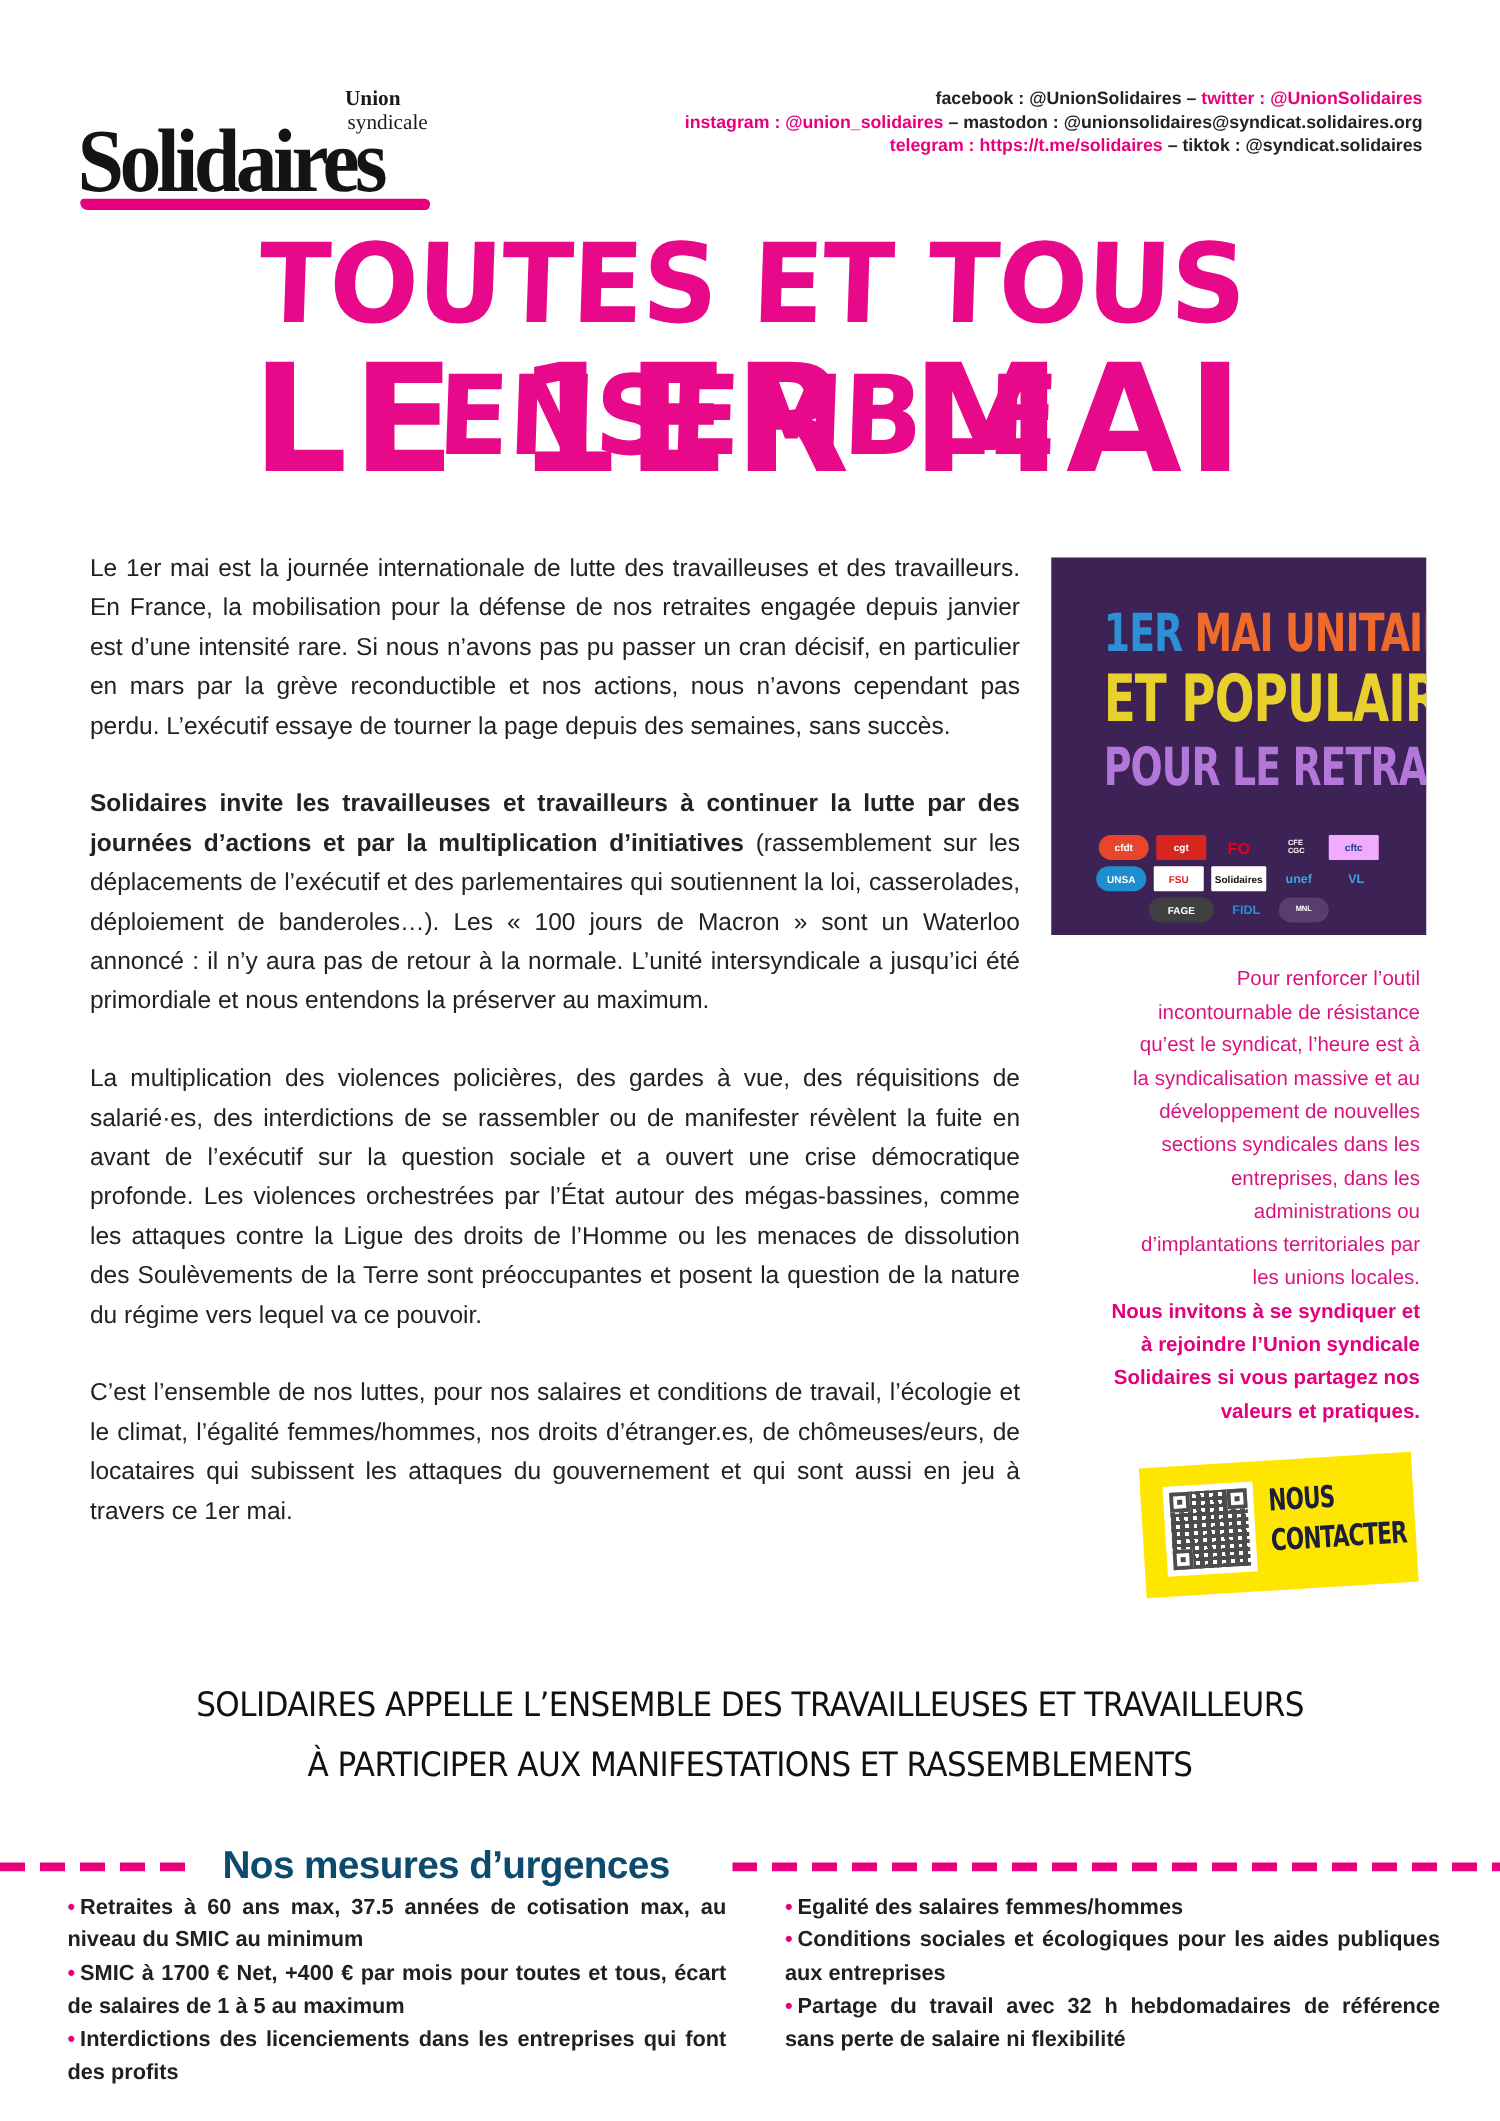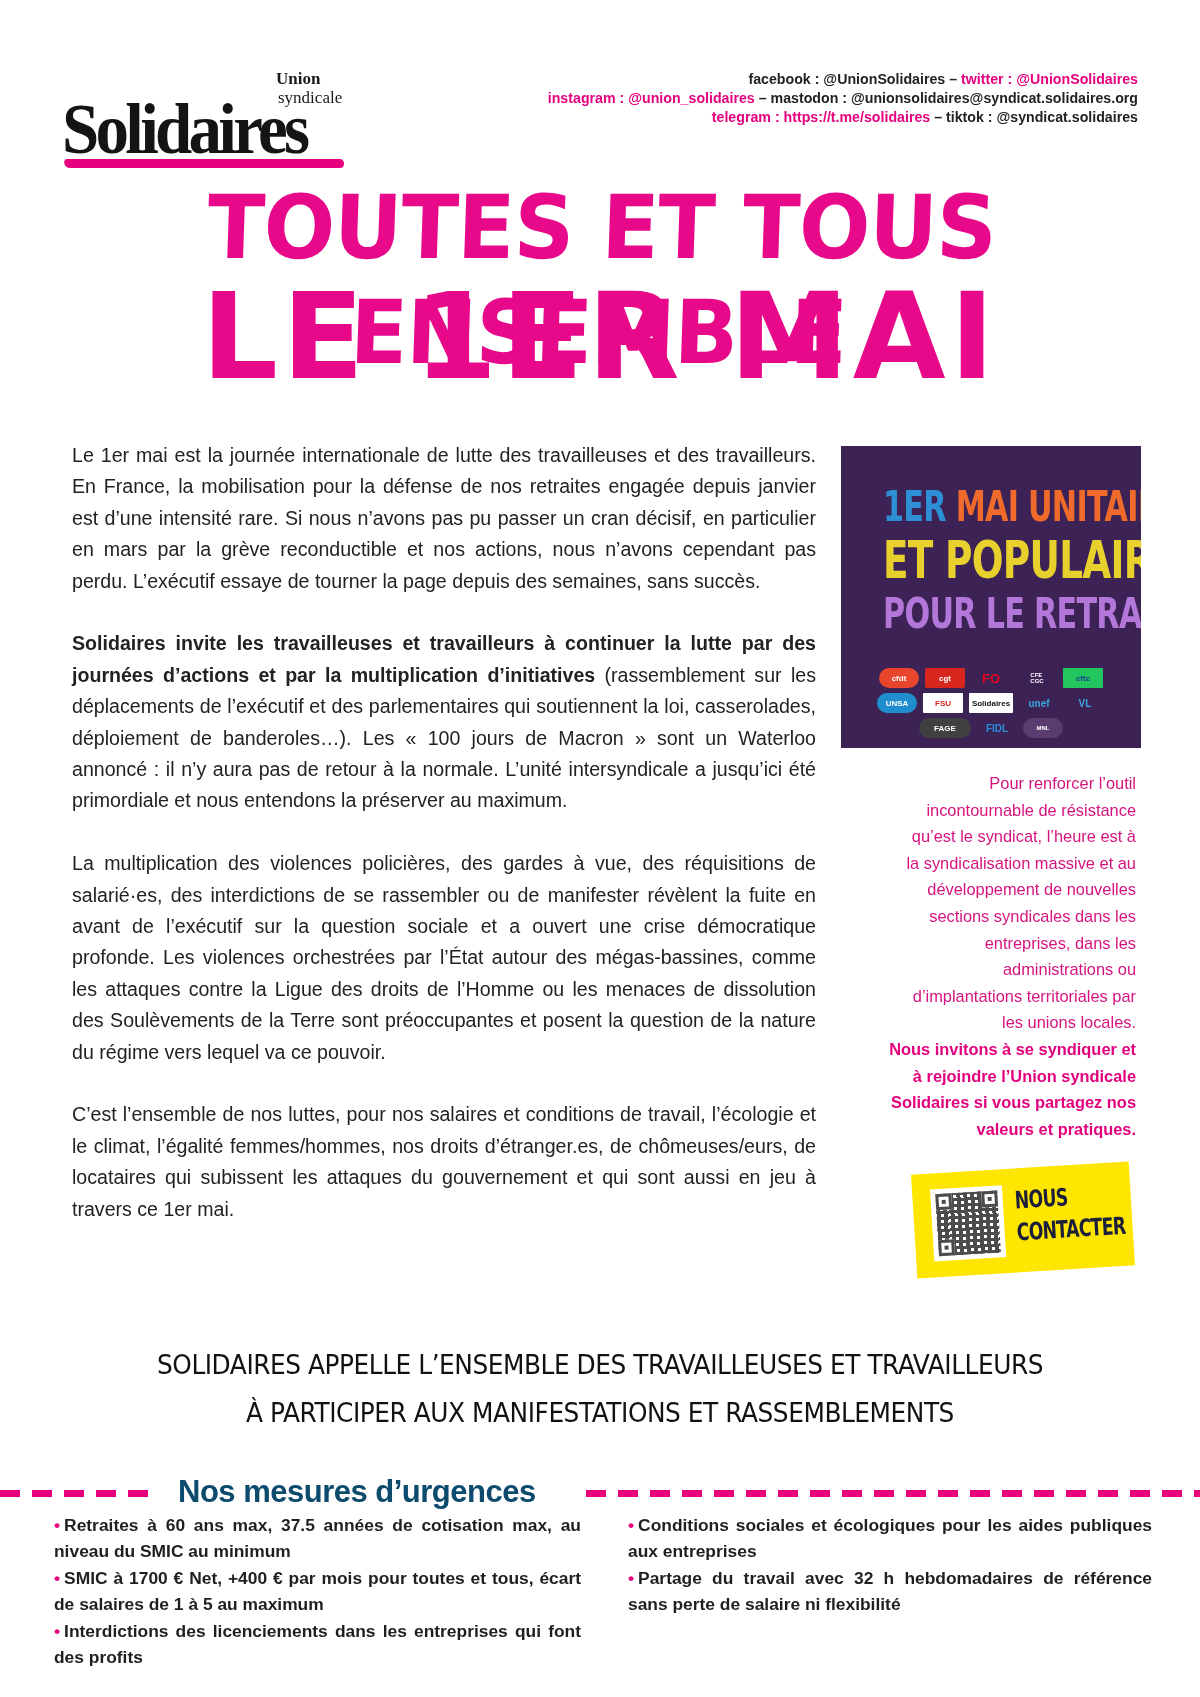--- a/index.html
+++ b/index.html
@@ -109,21 +109,21 @@
   <div class="poster-lines">
     <span class="pl pl1"><span class="c1">1ER</span> <span class="c2">MAI UNITAIRE</span></span>
     <span class="pl pl2"><span class="c4">ET POPULAIRE</span></span>
     <span class="pl pl3"><span class="c7">POUR LE RETRAIT</span></span>
   </div>
   <div class="logos">
     <span class="lg" style="background:#e8452c;width:30px">cfdt</span>
     <span class="lg" style="background:#d7261e;width:16px;border-radius:2px">cgt</span>
     <span class="lg" style="background:transparent;color:#e2001a;font-size:13px;width:22px">FO</span>
     <span class="lg" style="background:transparent;width:24px;font-size:6px">CFE CGC</span>
-    <span class="lg" style="background:#22c55e;color:#1d3f8f;width:22px;border-radius:1px">cftc</span>
+    <span class="lg" style="background:#f0abfc;color:#1d3f8f;width:22px;border-radius:1px">cftc</span>
     <span class="lg" style="background:#1f8ecf;width:22px">UNSA</span>
     <span class="lg" style="background:#fff;color:#d7261e;width:16px;border-radius:1px">FSU</span>
     <span class="lg" style="background:#fff;color:#111;width:44px;border-radius:1px">Solidaires</span>
     <span class="lg" style="background:transparent;color:#3aa5de;width:30px;font-size:10px">unef</span>
     <span class="lg" style="background:transparent;color:#3aa5de;width:20px;font-size:10px">VL</span>
     <span class="lg" style="background:#404040;width:52px">FAGE</span>
     <span class="lg" style="background:transparent;color:#2a8fd8;width:28px;font-size:10px">FIDL</span>
     <span class="lg" style="background:#5a3c70;width:16px;font-size:6px">MNL</span>
   </div>
 </div>
@@ -170,15 +170,16 @@
   <div class="dash dash-right"></div>
 </div>
 
 <div class="mcol mcol-left">
   <span class="mitem"><span class="bullet">•</span><span>Retraites à 60 ans max, 37.5 années de cotisation max, au niveau du SMIC au minimum</span></span>
   <span class="mitem"><span class="bullet">•</span><span>SMIC à 1700 € Net, +400 € par mois pour toutes et tous, écart de salaires de 1 à 5 au maximum</span></span>
   <span class="mitem"><span class="bullet">•</span><span>Interdictions des licenciements dans les entreprises qui font des profits</span></span>
 </div>
 
 <div class="mcol mcol-right">
+  <span class="mitem"><span class="bullet">•</span><span>Egalité des salaires femmes/hommes</span></span>
   <span class="mitem"><span class="bullet">•</span><span>Conditions sociales et écologiques pour les aides publiques aux entreprises</span></span>
   <span class="mitem"><span class="bullet">•</span><span>Partage du travail avec 32 h hebdomadaires de référence sans perte de salaire ni flexibilité</span></span>
 </div>
 
 </body></html>

